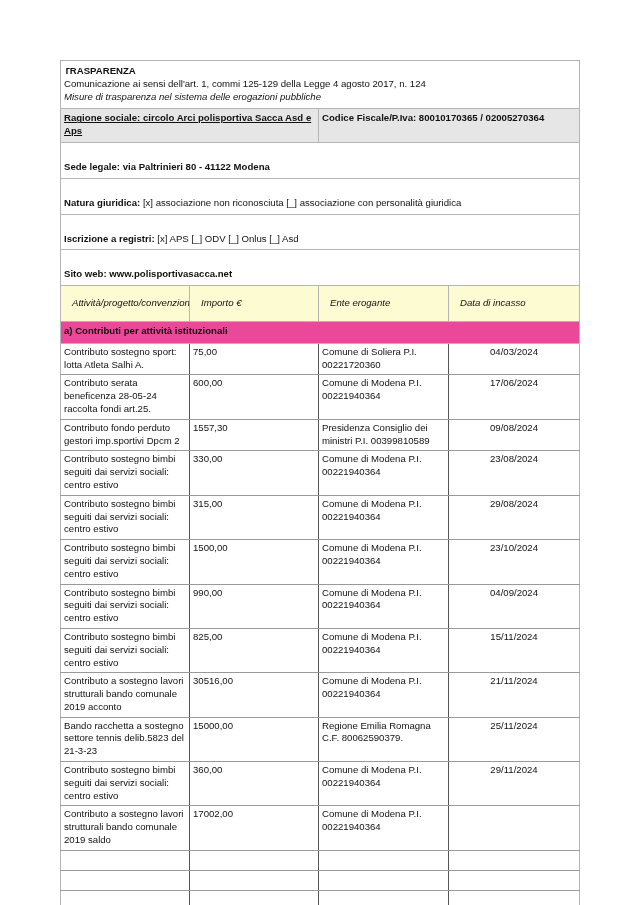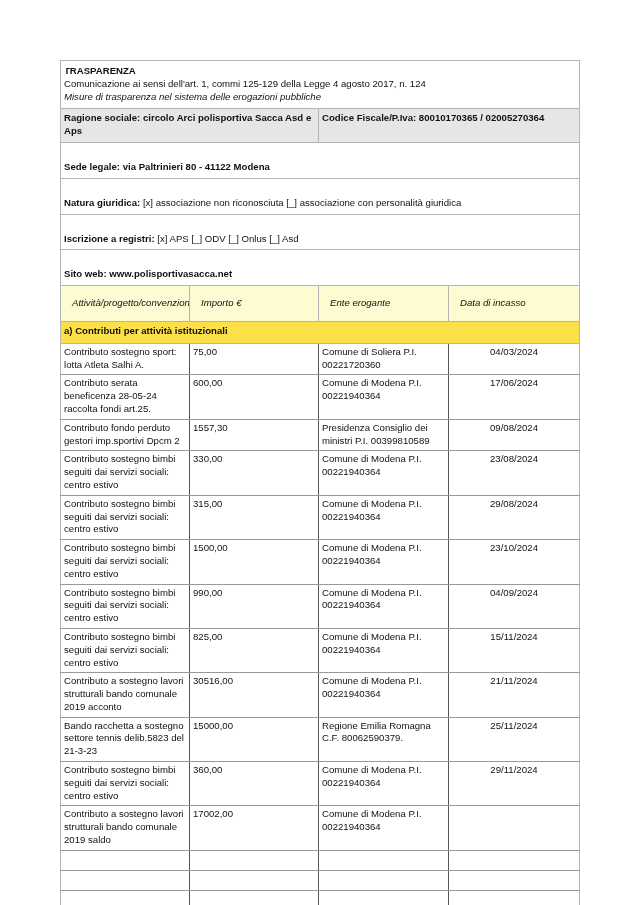--- a/index.html
+++ b/index.html
@@ -13,21 +13,21 @@
     td.grid { border-left-color: #555; border-right-color: #555; border-top-color: #999; border-bottom-color: #999; }
     td.first { border-left-color: #b5b5b5; }
     td.last { border-right-color: #b5b5b5; text-align: center; }
     .title-cell { padding: 4px 3px 5px 3px; border-radius: 19px; }
     .title { font-weight: bold; }
     .italic { font-style: italic; }
     .shade { background: #e6e6e6; font-weight: bold; padding: 3px 3px 4px 3px; }
     .plain-row { padding: 18px 3px 4px 3px; }
     .bold { font-weight: bold; }
     .hdr td { background: #fdfbd2; font-style: italic; text-align: left; padding: 11px; }
-    .section { background: #fde047; font-weight: bold; padding: 3px 3px 5px 3px; }
+    .section { background: #ec4899; font-weight: bold; padding: 3px 3px 5px 3px; }
     .empty td { height: 14px; }
   </style>
 </head>
 <body>
 
 <div class="doc">
   <table>
     <colgroup>
       <col class="col1">
         <col class="col2">
@@ -36,21 +36,21 @@
     </colgroup>
     <tbody id="tbody">
       <tr>
         <td colspan="4" class="title-cell">
           <div class="title">TRASPARENZA</div>
           <div>Comunicazione ai sensi dell'art. 1, commi 125-129 della Legge 4 agosto 2017, n. 124</div>
           <div class="italic">Misure di trasparenza nel sistema delle erogazioni pubbliche</div>
         </td>
       </tr>
       <tr>
-        <td colspan="2" class="shade" style="border-right-color:#b5b5b5;">Ragione sociale: circolo Arci polisportiva Sacca Asd e Aps</td>
+        <td colspan="2" class="shade" style="border-right-color:#b5b5b5;text-decoration:underline;">Ragione sociale: circolo Arci polisportiva Sacca Asd e Aps</td>
         <td colspan="2" class="shade">Codice Fiscale/P.Iva: 80010170365 / 02005270364</td>
       </tr>
       <tr>
         <td colspan="4" class="plain-row bold">Sede legale: via Paltrinieri 80  - 41122  Modena</td>
       </tr>
       <tr>
         <td colspan="4" class="plain-row"><span class="bold">Natura giuridica:</span><span> [x] associazione non riconosciuta [_] associazione con personalità giuridica</span></td>
       </tr>
       <tr>
         <td colspan="4" class="plain-row"><span class="bold">Iscrizione a registri:</span><span> [x] APS [_] ODV [_] Onlus [_] Asd</span></td>

